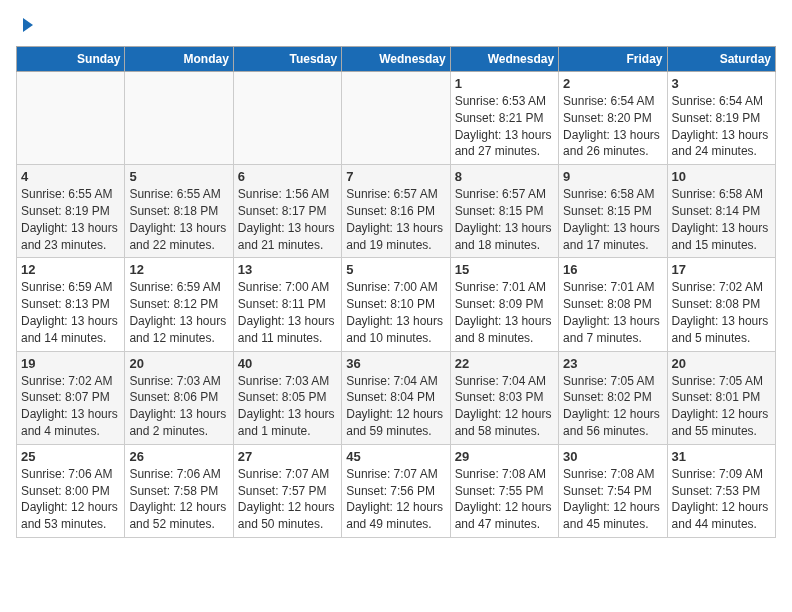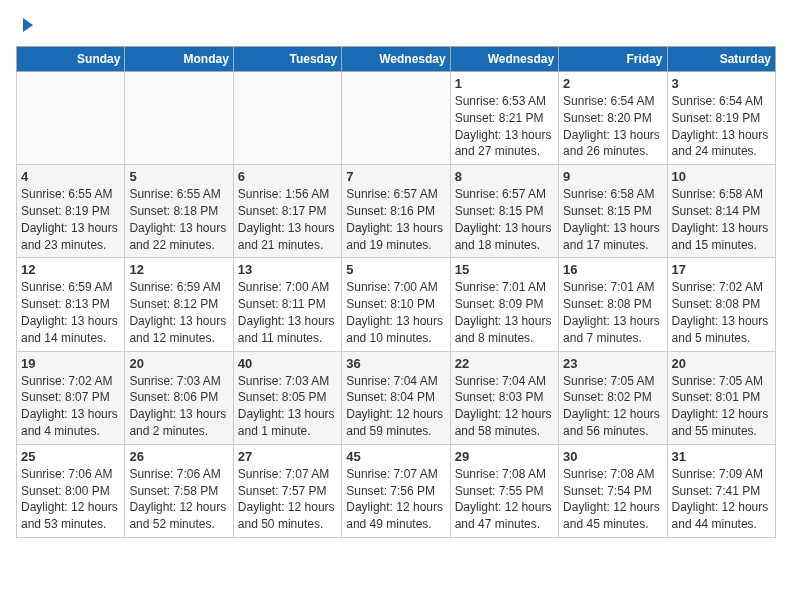--- a/index.html
+++ b/index.html
@@ -339,19 +339,19 @@
         <td>
           <span class="day-number">30</span>
           <div class="day-info" style="white-space: pre-line;">Sunrise: 7:08 AM
 Sunset: 7:54 PM
 Daylight: 12 hours
 and 45 minutes.</div>
         </td>
         <td>
           <span class="day-number">31</span>
           <div class="day-info" style="white-space: pre-line;">Sunrise: 7:09 AM
-Sunset: 7:41 PM
+Sunset: 7:53 PM
 Daylight: 12 hours
 and 44 minutes.</div>
         </td>
       </tr>
     </tbody>
 </table>
 
 </body></html>

